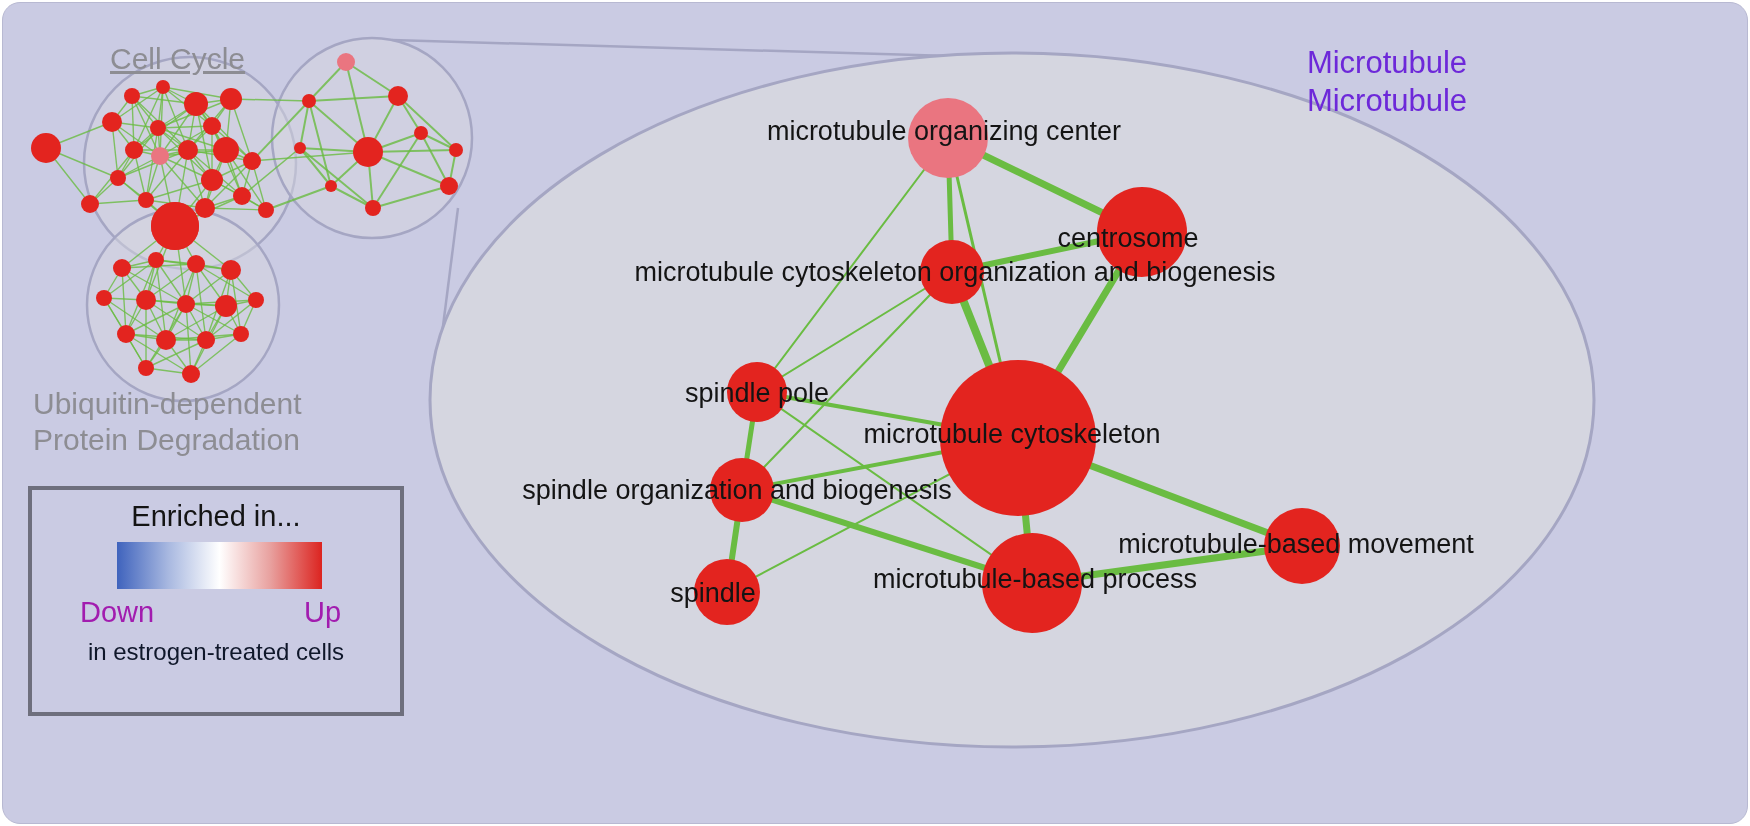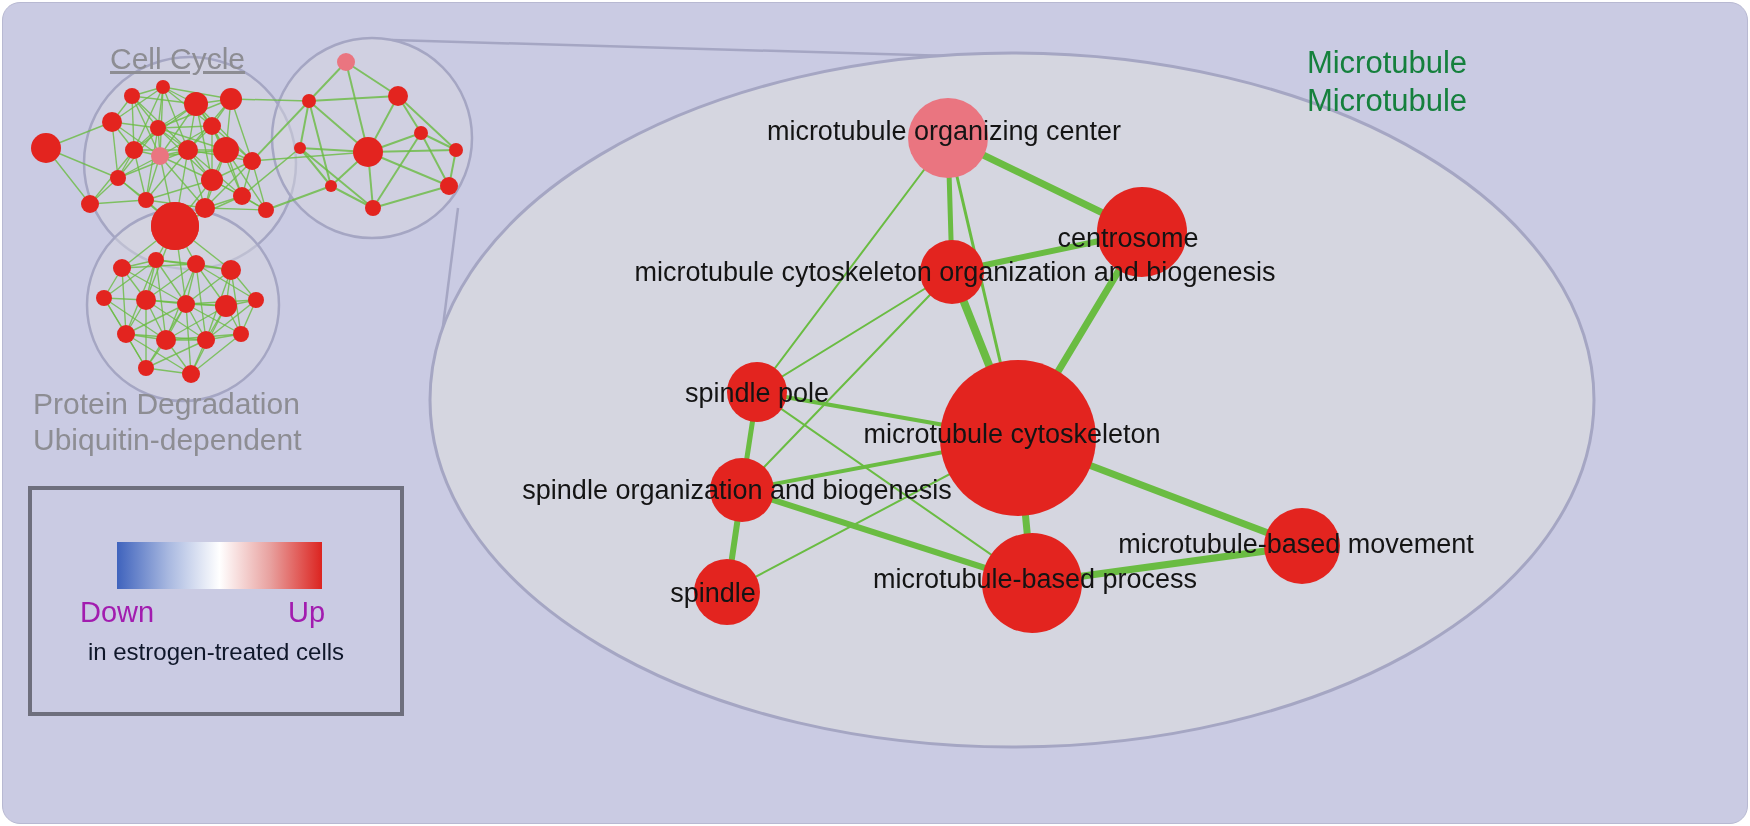--- a/index.html
+++ b/index.html
@@ -11,21 +11,21 @@
     font-family: "Liberation Sans", sans-serif;
     overflow: hidden;
   }
   .panel {
     position: absolute;
     left: 2px; top: 2px; right: 2px; bottom: 2px;
     border-radius: 18px;
     border: 1px solid #b8b9d2;
   }
   svg.net { position: absolute; left: 0; top: 0; }
-  .overlay { position: absolute; color: #15803d; }
+  .overlay { position: absolute; color: #6d28d9; }
   .cell-cycle {
     left: 110px; top: 42px;
     font-size: 30px;
     text-decoration: underline;
   }
   .ubiquitin {
     left: 33px; top: 386px;
     font-size: 30px;
     line-height: 1.2;
   }
@@ -55,21 +55,21 @@
     left: 85px; top: 52px;
     width: 205px; height: 47px;
   }
   .legend-down, .legend-up {
     position: absolute;
     top: 106px;
     font-size: 29px;
     color: #a21caf;
   }
   .legend-down { left: 48px; }
-  .legend-up { left: 256px; }
+  .legend-up { left: 272px; }
   .legend-cap1, .legend-cap2 {
     position: absolute;
     left: 0; width: 100%;
     text-align: center;
     font-size: 24px;
     color: #0f172a;
   }
   .legend-cap1 { top: 148px; }
   .legend-cap2 { top: 178px; }
 </style>
@@ -377,28 +377,29 @@
         <text x="737" y="490" text-anchor="middle" dominant-baseline="central" font-size="27" font-family="Liberation Sans, sans-serif" fill="#141414">spindle organization and biogenesis</text>
         <text x="1296" y="544" text-anchor="middle" dominant-baseline="central" font-size="27" font-family="Liberation Sans, sans-serif" fill="#141414">microtubule-based movement</text>
         <text x="1035" y="579" text-anchor="middle" dominant-baseline="central" font-size="27" font-family="Liberation Sans, sans-serif" fill="#141414">microtubule-based process</text>
         <text x="713" y="593" text-anchor="middle" dominant-baseline="central" font-size="27" font-family="Liberation Sans, sans-serif" fill="#141414">spindle</text>
       </g>
   </svg>
 
   <div class="overlay gray-label cell-cycle" style="color: rgb(141, 141, 147);">Cell Cycle</div>
 
   <div class="overlay gray-label ubiquitin" style="color: rgb(141, 141, 147);">
+    <div>Ubiquitin-dependent</div>
     <div>Protein Degradation</div>
-    <div>Ubiquitin-dependent</div>
   </div>
 
   <div class="overlay zoom-title">
     <div>Microtubule</div>
     <div>Microtubule</div>
   </div>
 
   <div class="legend" style="border-color: rgb(110, 111, 125);">
+    <div class="legend-title">Enriched in...</div>
     <div class="legend-grad" id="legend-grad" style="background: linear-gradient(90deg, rgb(63, 99, 189) 0%, rgb(168, 184, 224) 25%, rgb(255, 255, 255) 50%, rgb(232, 160, 158) 75%, rgb(220, 36, 32) 100%);"></div>
     <div class="legend-down">Down</div>
     <div class="legend-up">Up</div>
     <div class="legend-cap1">in estrogen-treated cells</div>
   </div>
 </div>
 
 </body></html>

